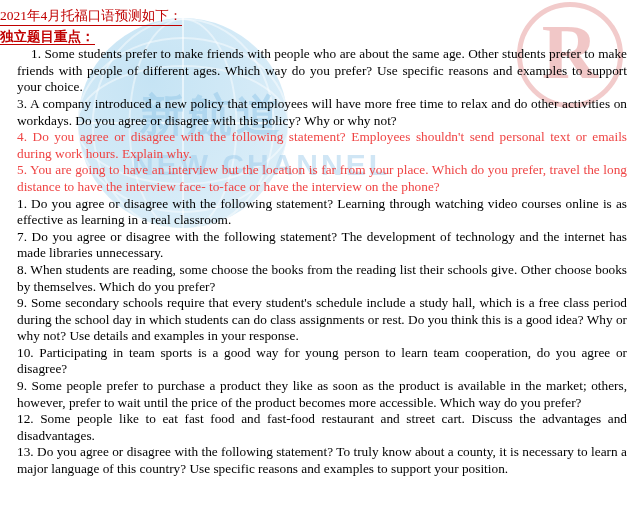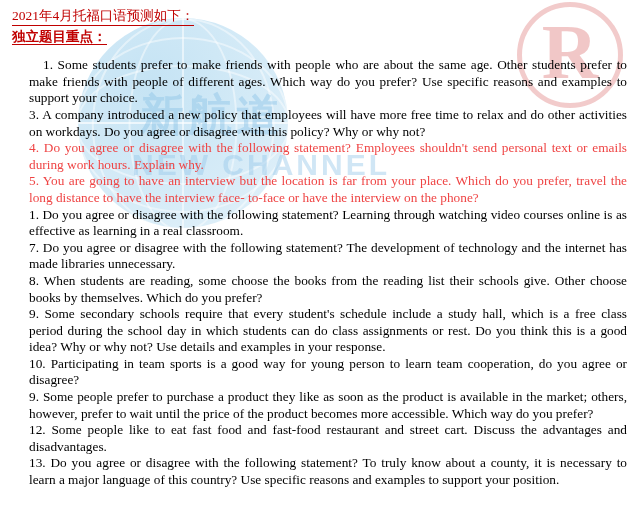--- a/index.html
+++ b/index.html
@@ -111,40 +111,40 @@
     font-weight: bold;
     color: rgba(150,200,232,0.45);
     letter-spacing: 3px;
     white-space: nowrap;
   }
 
   
   .content {
     position: relative;
     z-index: 2;
-    padding: 8px 10px 0 12px;
+    padding: 8px 10px 0 0;
     font-size: 13.3px;
     line-height: 16.6px;
     color: #000000;
     text-align: justify;
   }
   .title-line {
     color: #c00000;
     font-size: 13.5px;
     border-bottom: 1px solid #c00000;
     display: inline-block;
     margin-bottom: 2px;
   }
   .section-head {
     color: #c00000;
     font-size: 13.5px;
     font-weight: bold;
     border-bottom: 1px solid #c00000;
     display: inline-block;
-    margin-bottom: 12px;
+    margin-bottom: 1px;
     font-family: "DejaVu Sans", sans-serif;
   }
   .q {
     margin: 0 0 0 17px;
     text-indent: 0;
   }
   .q.indent {
     text-indent: 14px;
   }
   .q.red {

